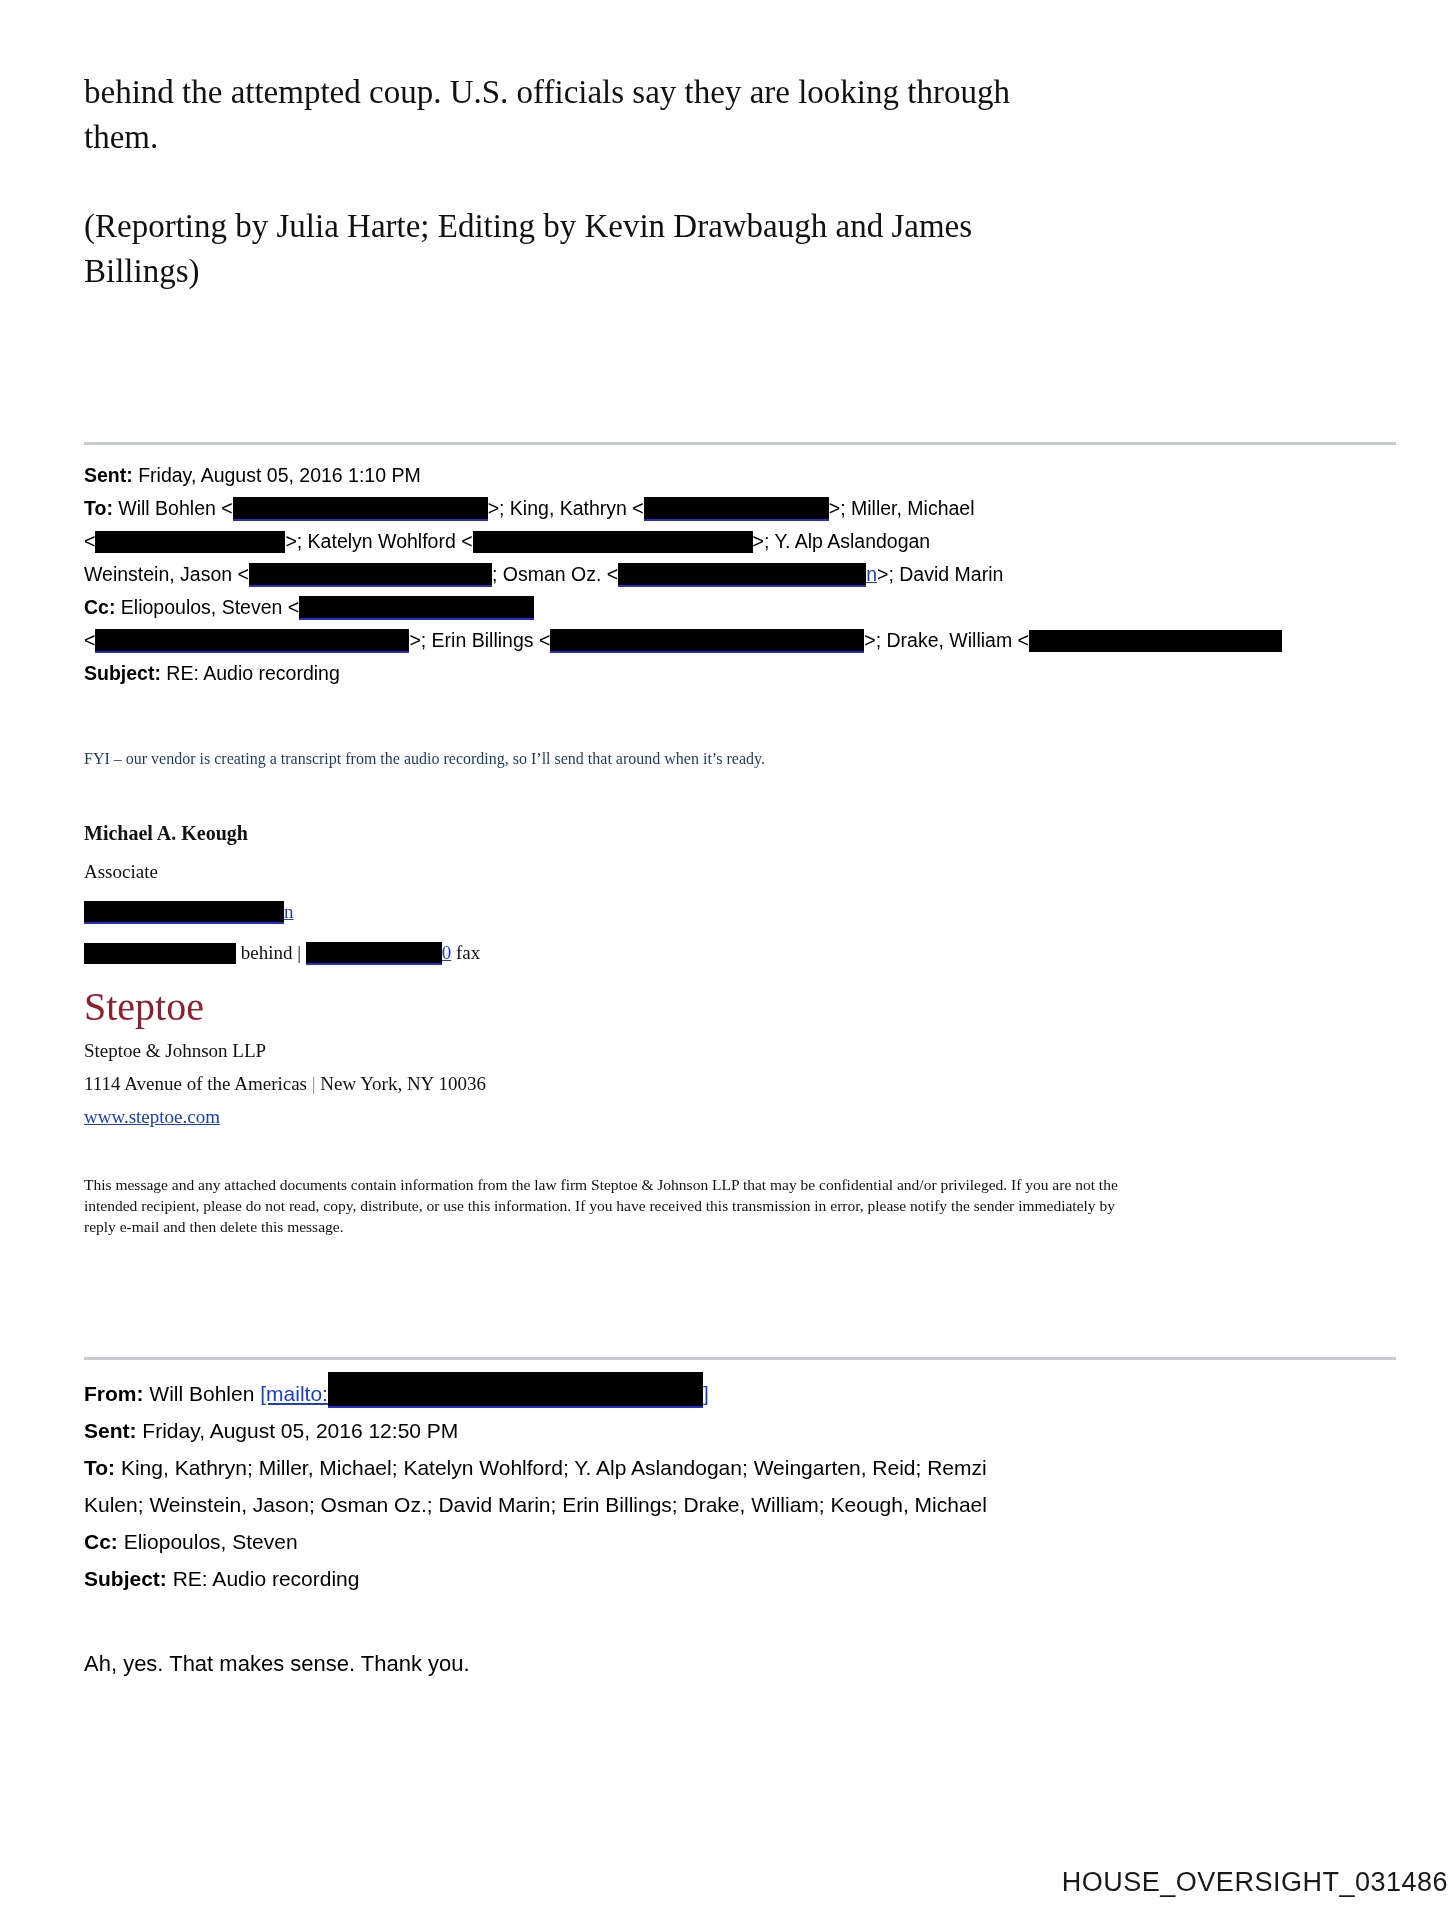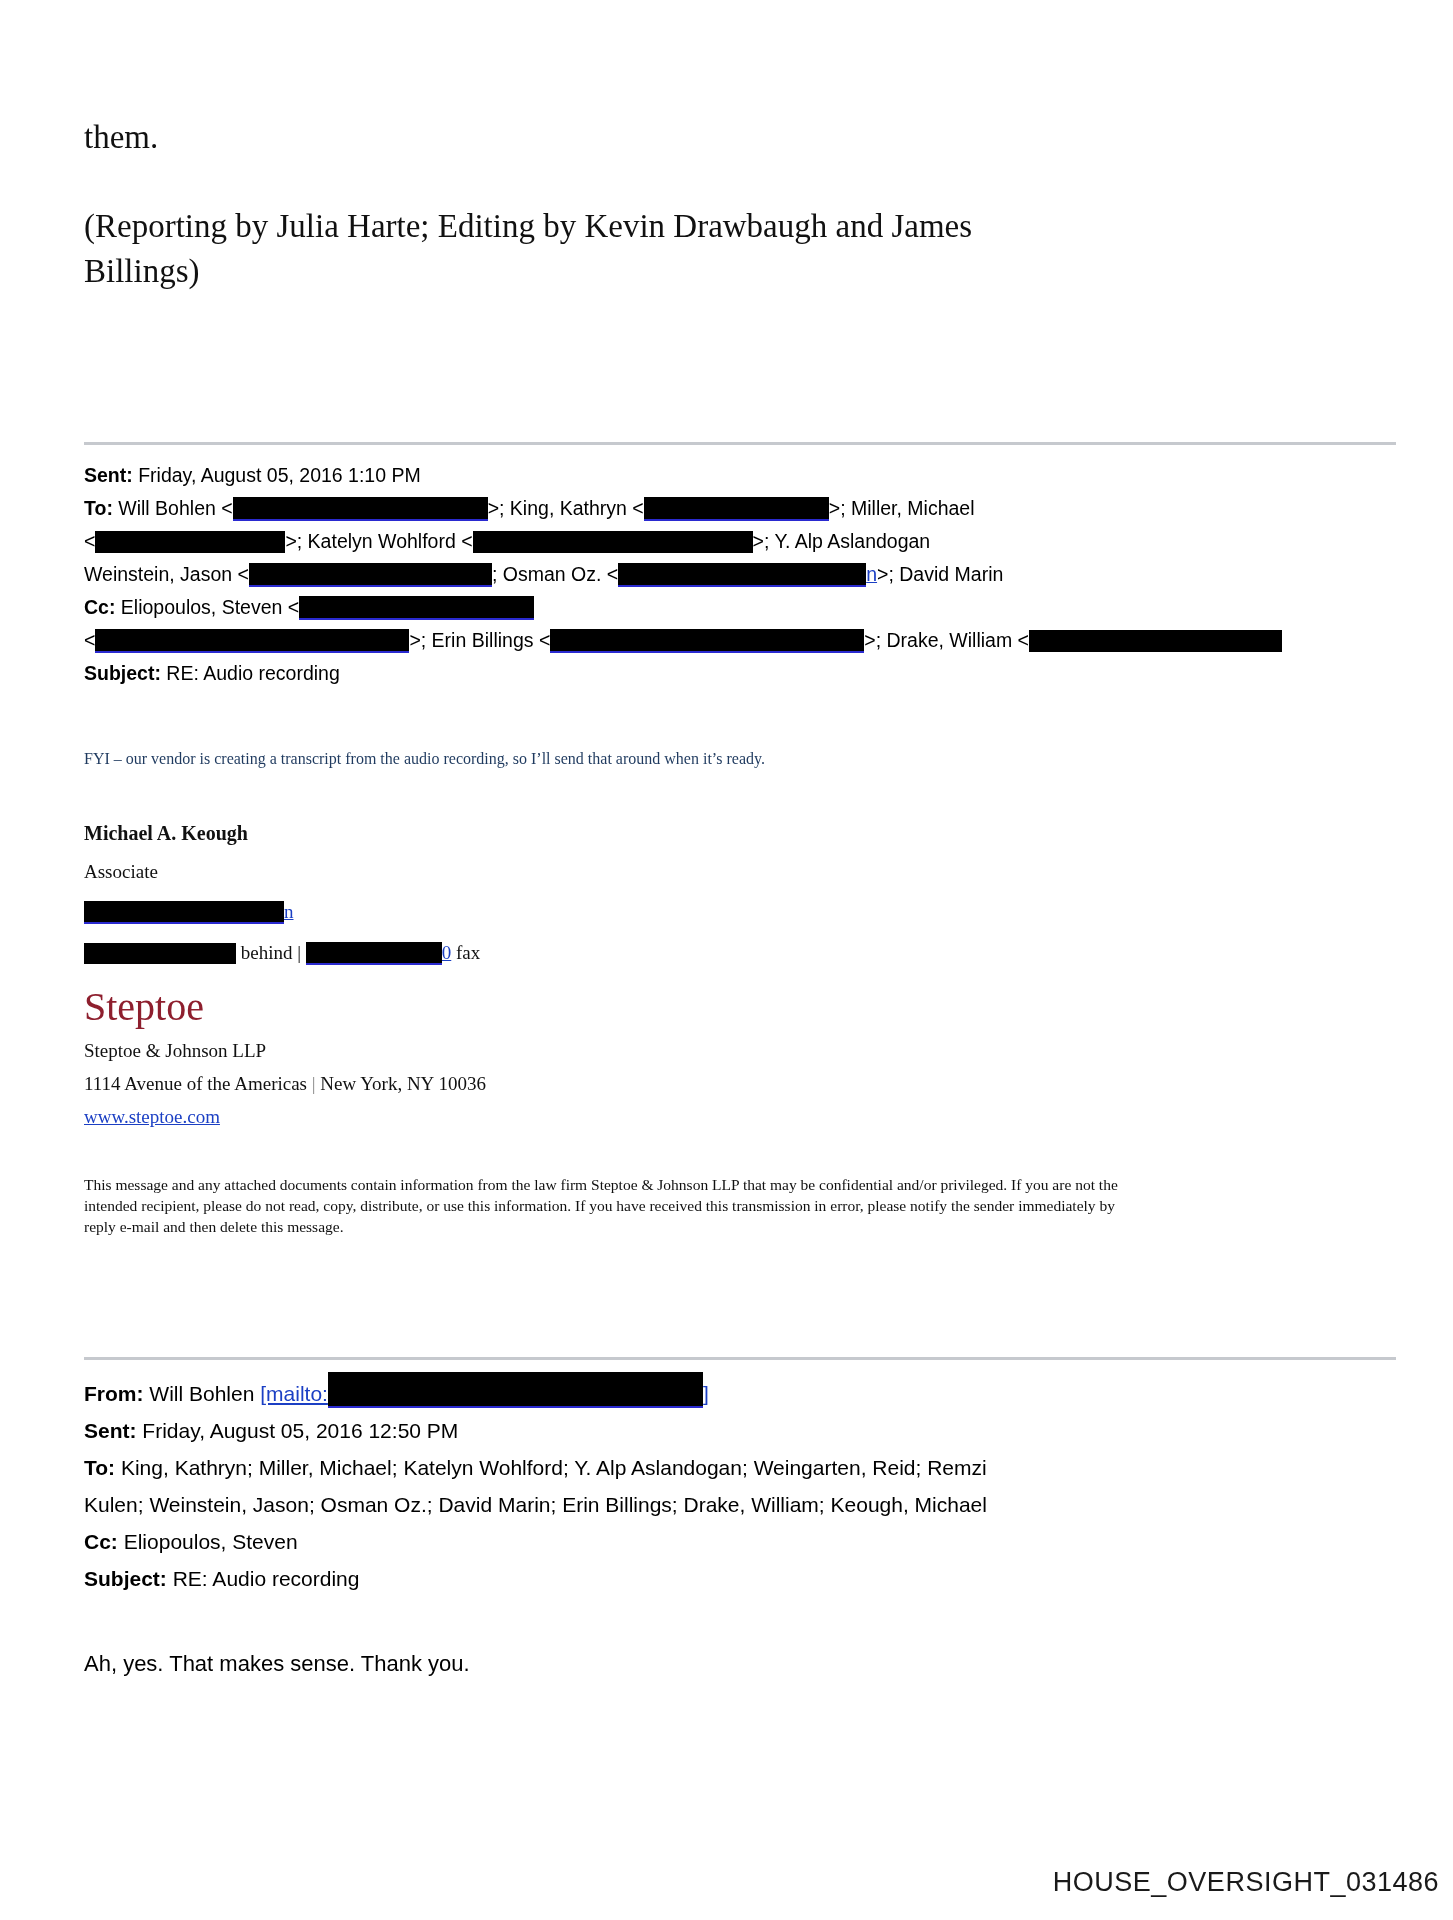--- a/index.html
+++ b/index.html
@@ -42,32 +42,32 @@
   .addr .pipe{color:#8a8a8a;}
   .weblink{font-family:"Liberation Serif",serif;font-size:19px;}
 
   
   .disclaimer{margin-top:46px;font-family:"Liberation Serif",serif;font-size:15.5px;line-height:21px;color:#111;}
 
   
   .body2{margin-top:54px;font-size:22px;color:#000;}
 
   
-  .footer{position:absolute;right:14px;bottom:22px;font-size:27px;color:#1a1a1a;
+  .footer{position:absolute;right:5px;bottom:22px;font-size:27px;color:#1a1a1a;
           font-family:"Liberation Sans",sans-serif;letter-spacing:0.5px;}
 </style>
 </head>
 <body>
 
 <div class="page">
   <div class="content">
 
     <div class="article">
       <p class="para p1">
-        <br>
+        <span class="line">behind the attempted coup. U.S. officials say they are looking through</span><br>
         <span class="line">them.</span>
       </p>
       <p class="para p2">
         <span class="line">(Reporting by Julia Harte; Editing by Kevin Drawbaugh and James</span><br>
         <span class="line">Billings)</span>
       </p>
     </div>
 
     <div class="divider div1"></div>
 

